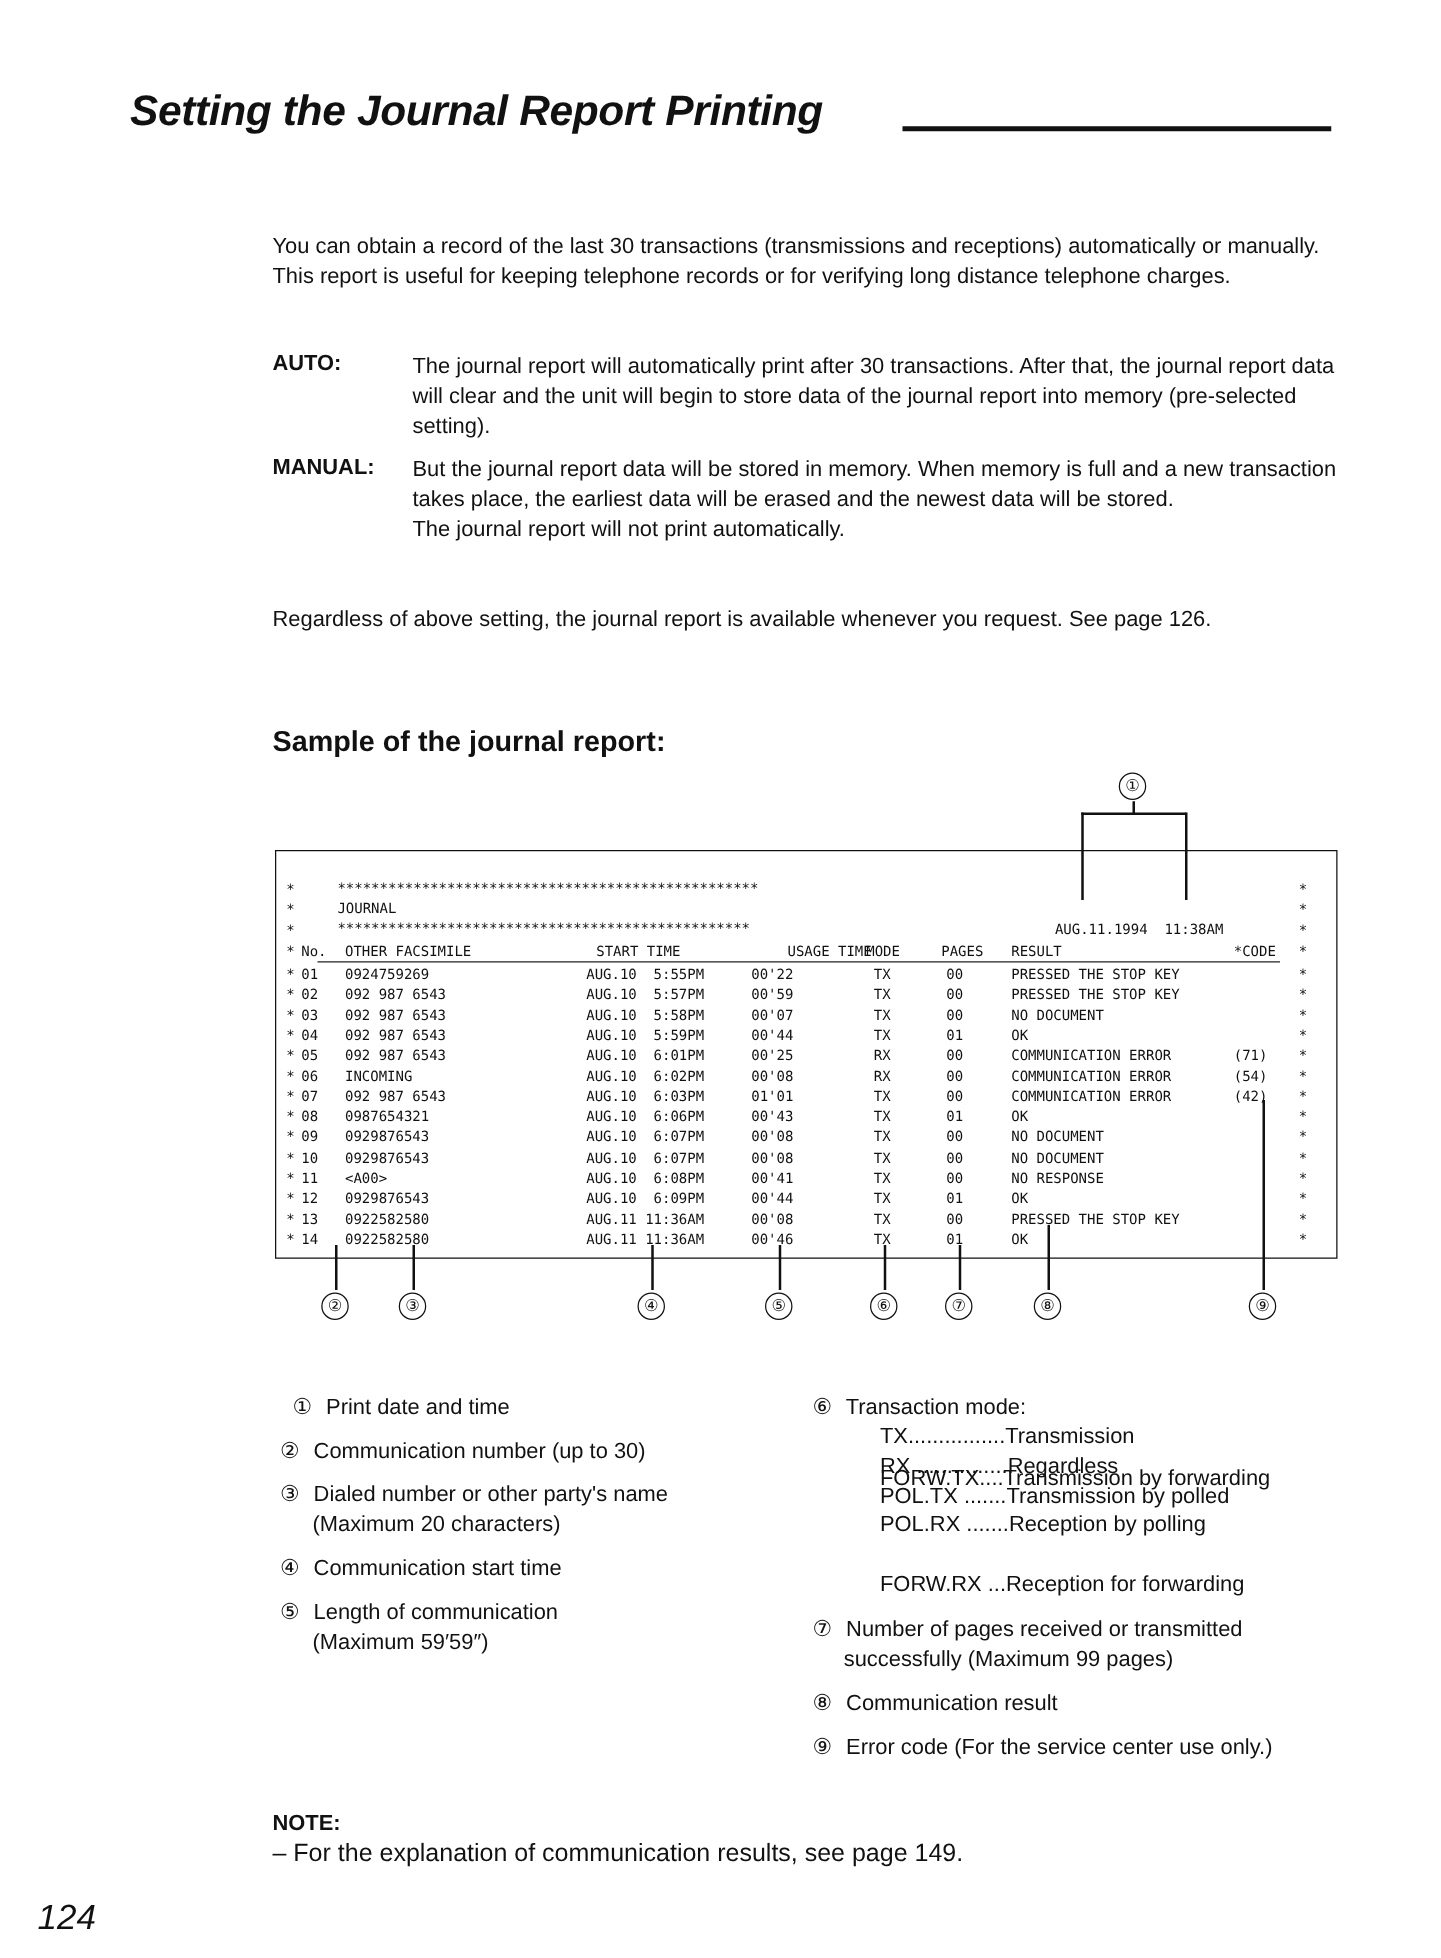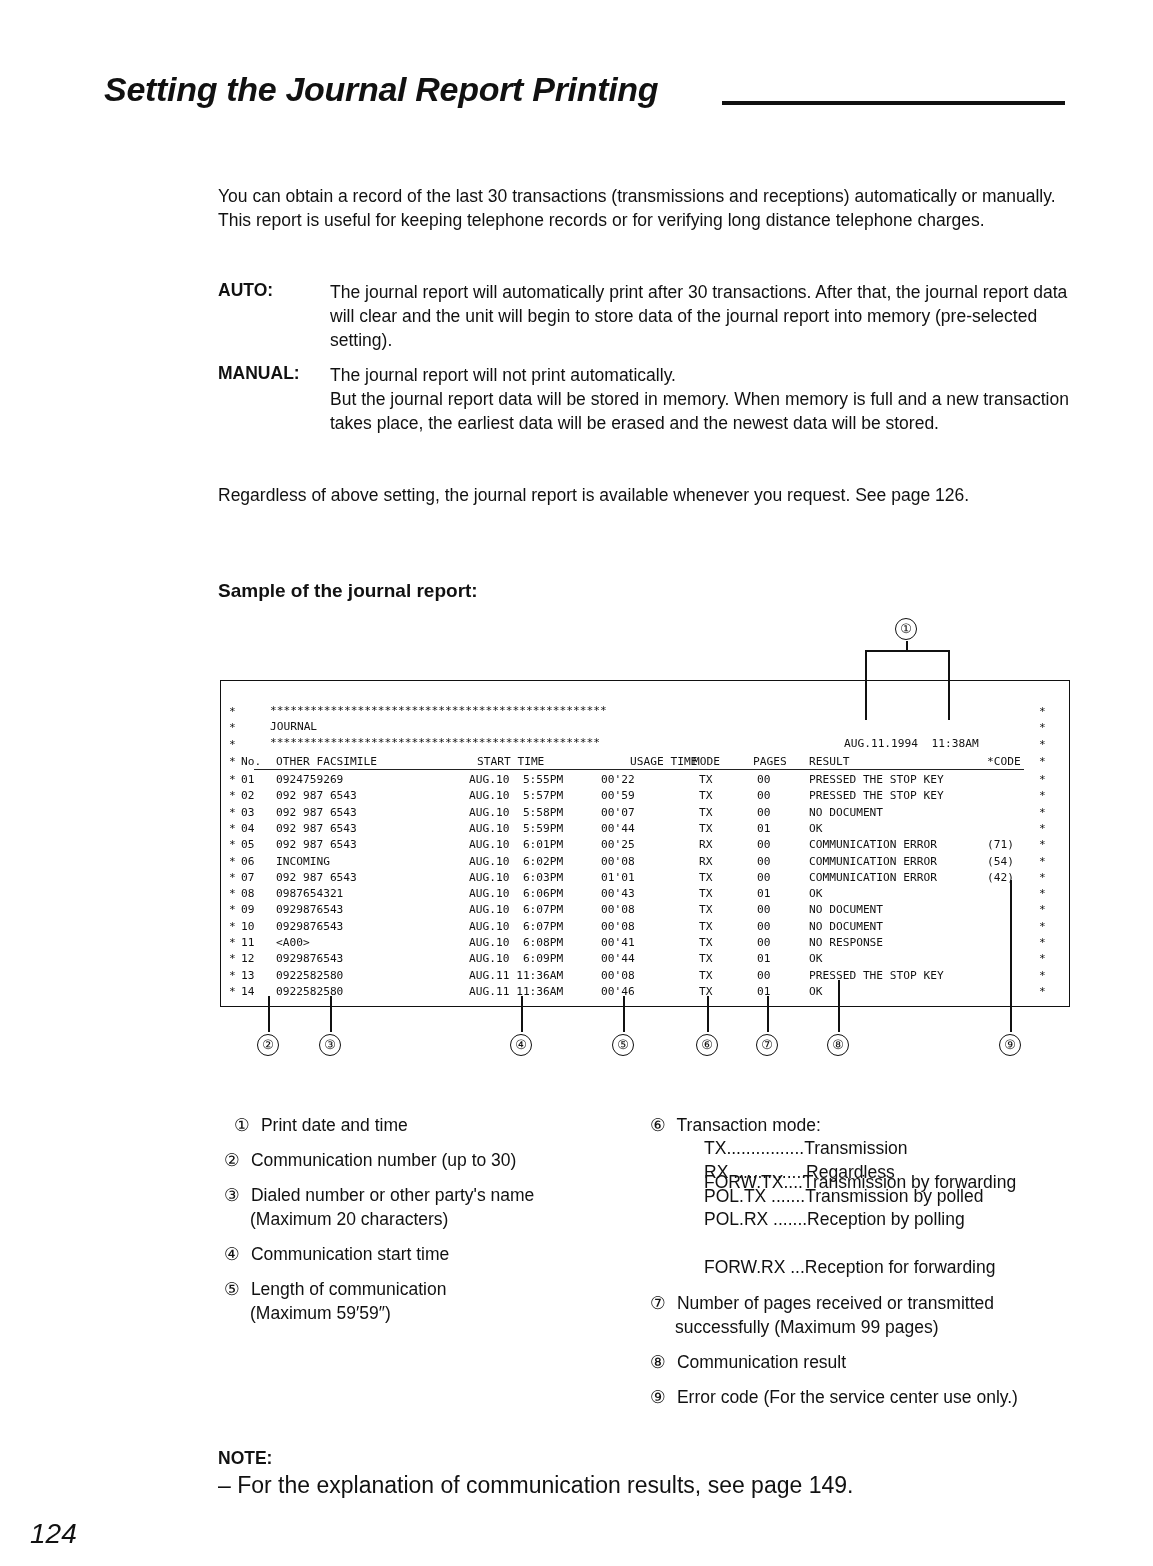--- a/index.html
+++ b/index.html
@@ -11,58 +11,58 @@
   .title-rule { left: 722px; top: 101px; width: 343px; height: 4px; background: #111; }
 
   .para { font-size: 17.5px; line-height: 24px; }
   .intro { left: 218px; top: 184px; width: 860px; }
   .lbl { font-weight: bold; font-size: 17.5px; }
   .auto-lbl { left: 218px; top: 280px; }
   .auto-txt { left: 330px; top: 280px; width: 740px; }
   .man-lbl { left: 218px; top: 363px; }
   .man-txt { left: 330px; top: 363px; width: 740px; }
   .regard { left: 218px; top: 483px; width: 860px; }
-  .sample { left: 218px; top: 580px; font-weight: bold; font-size: 19px; }
+  .sample { left: 218px; top: 580px; font-weight: bold; font-size: 23px; }
 
   
   .report { left: 220px; top: 680px; width: 850px; height: 327px; border: 1.6px solid #111; box-sizing: border-box; }
   .mono { font-family: "DejaVu Sans Mono", monospace; font-size: 11.2px; white-space: pre; letter-spacing: 0px; }
   .rline { position: absolute; height: 16px; line-height: 16px; }
   .col { position: absolute; top: 0; white-space: pre; }
   .hdr-rule { position: absolute; left: 33px; width: 770px; top: 15px; height: 1px; background: #222; }
 
   
   .cnum { position: absolute; width: 20px; height: 20px; border: 1.3px solid #111; border-radius: 50%; font-size: 13px; line-height: 20px; text-align: center; box-sizing: content-box; background: #fff; }
   .vline { position: absolute; width: 1.6px; background: #111; }
   .hline { position: absolute; height: 1.6px; background: #111; }
 
   
   .leg { font-size: 17.5px; line-height: 24px; }
   .leg .n { display: inline-block; width: 22px; }
   .mode-row { position: absolute; font-size: 17.5px; line-height: 24px; white-space: nowrap; }
 
   .note-h { left: 218px; top: 1448px; font-weight: bold; font-size: 17.5px; }
-  .note-t { left: 218px; top: 1472px; font-size: 23px; }
+  .note-t { left: 218px; top: 1472px; font-size: 20px; }
   .pageno { left: 30px; top: 1518px; font-size: 28px; font-style: italic; }
 </style>
 </head>
 <body>
 
 <div class="abs title">Setting the Journal Report Printing</div>
 <div class="abs title-rule"></div>
 
 <div class="abs para intro">You can obtain a record of the last 30 transactions (transmissions and receptions) automatically or manually. This report is useful for keeping telephone records or for verifying long distance telephone charges.</div>
 
 <div class="abs lbl auto-lbl">AUTO:</div>
 <div class="abs para auto-txt">The journal report will automatically print after 30 transactions. After that, the journal report data will clear and the unit will begin to store data of the journal report into memory (pre-selected setting).</div>
 
 <div class="abs lbl man-lbl">MANUAL:</div>
 <div class="abs para man-txt">
+  <div>But the journal report data will be stored in memory. When memory is full and a new transaction takes place, the earliest data will be erased and the newest data will be stored.</div>
   <div>The journal report will not print automatically.</div>
-  <div>But the journal report data will be stored in memory. When memory is full and a new transaction takes place, the earliest data will be erased and the newest data will be stored.</div>
 </div>
 
 <div class="abs para regard">Regardless of above setting, the journal report is available whenever you request. See page 126.</div>
 
 <div class="abs sample">Sample of the journal report:</div>
 
 <div class="cnum" style="left:895px; top:618px;">①</div>
 <div class="vline" style="left:906px; top:641px; height:10px;"></div>
 <div class="hline" style="left:865px; top:650px; width:84px;"></div>
 <div class="vline" style="left:865px; top:650px; height:70px;"></div>

